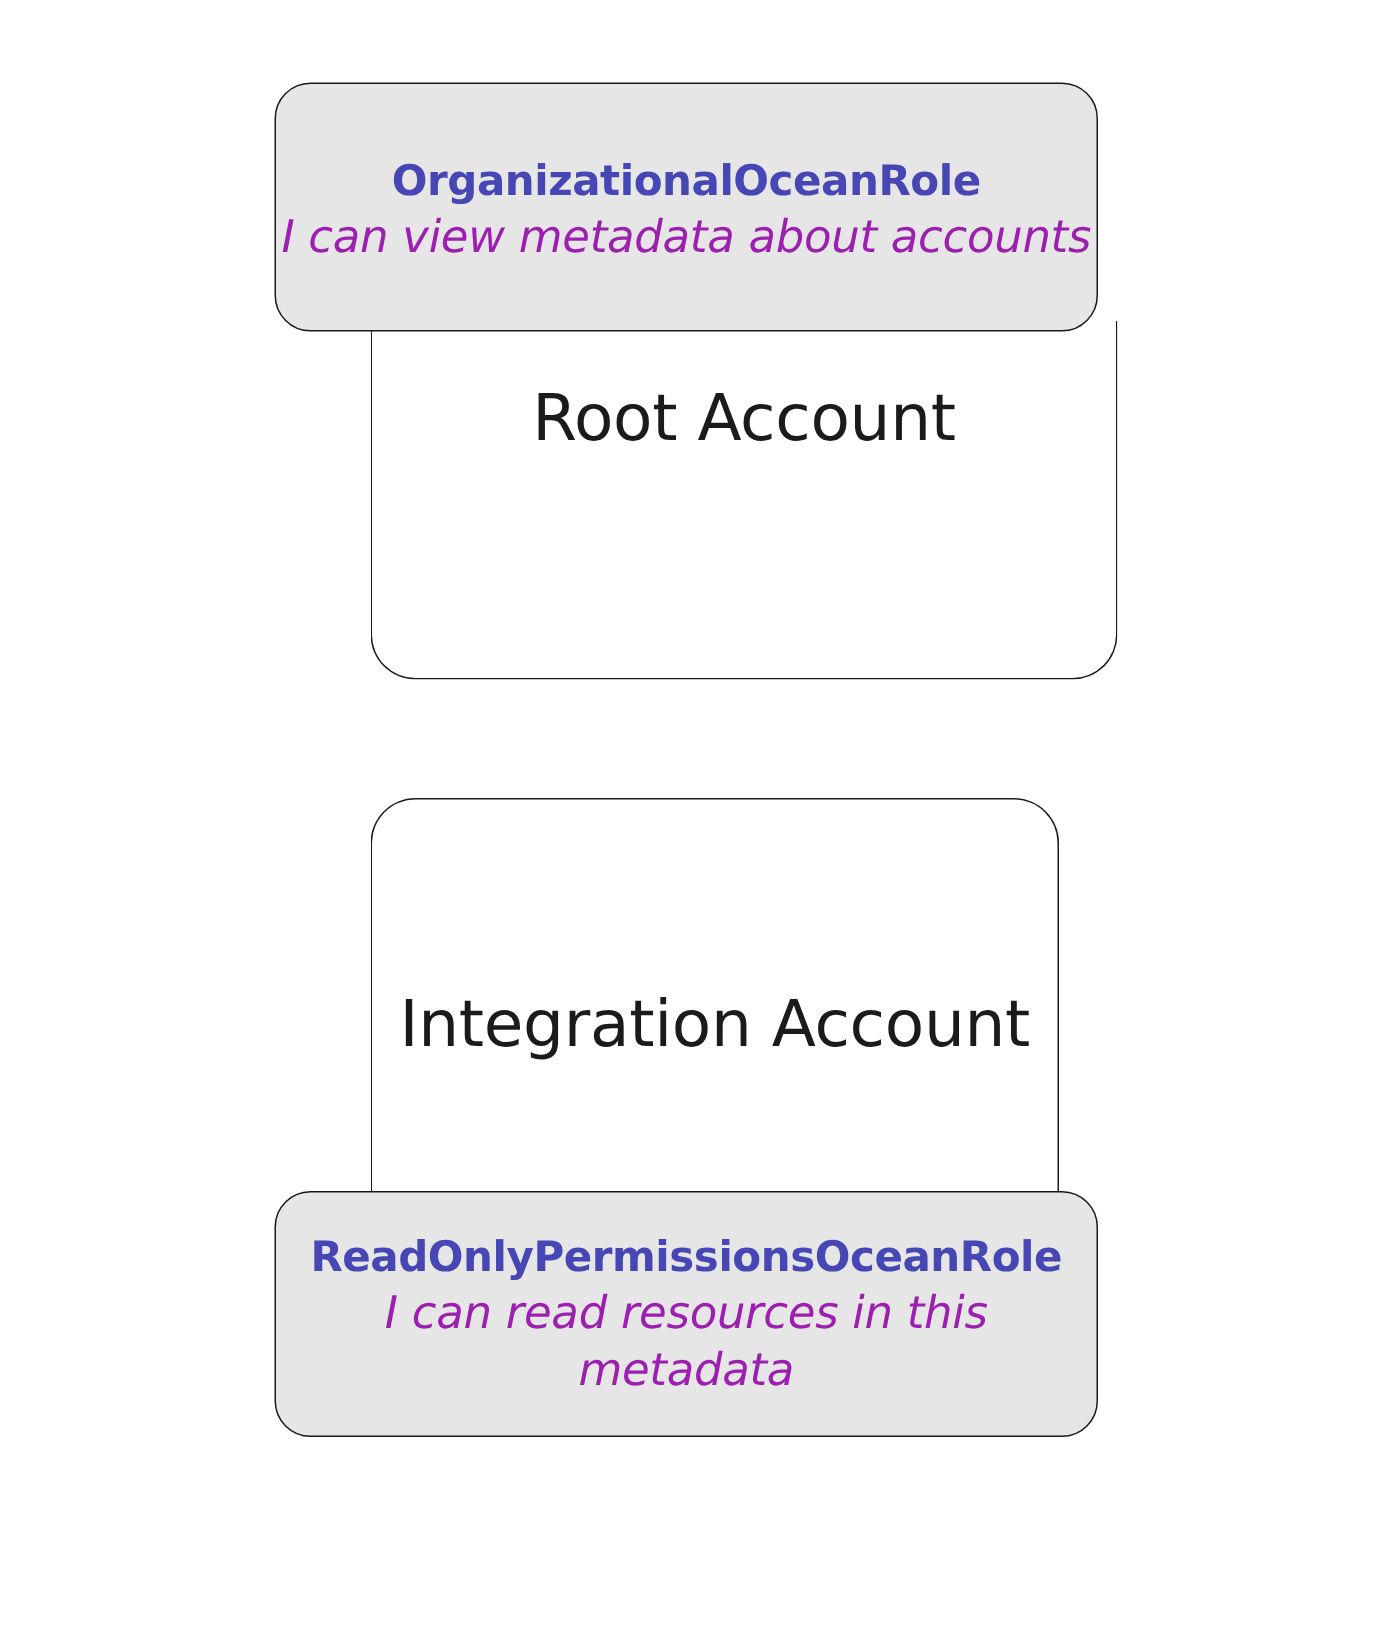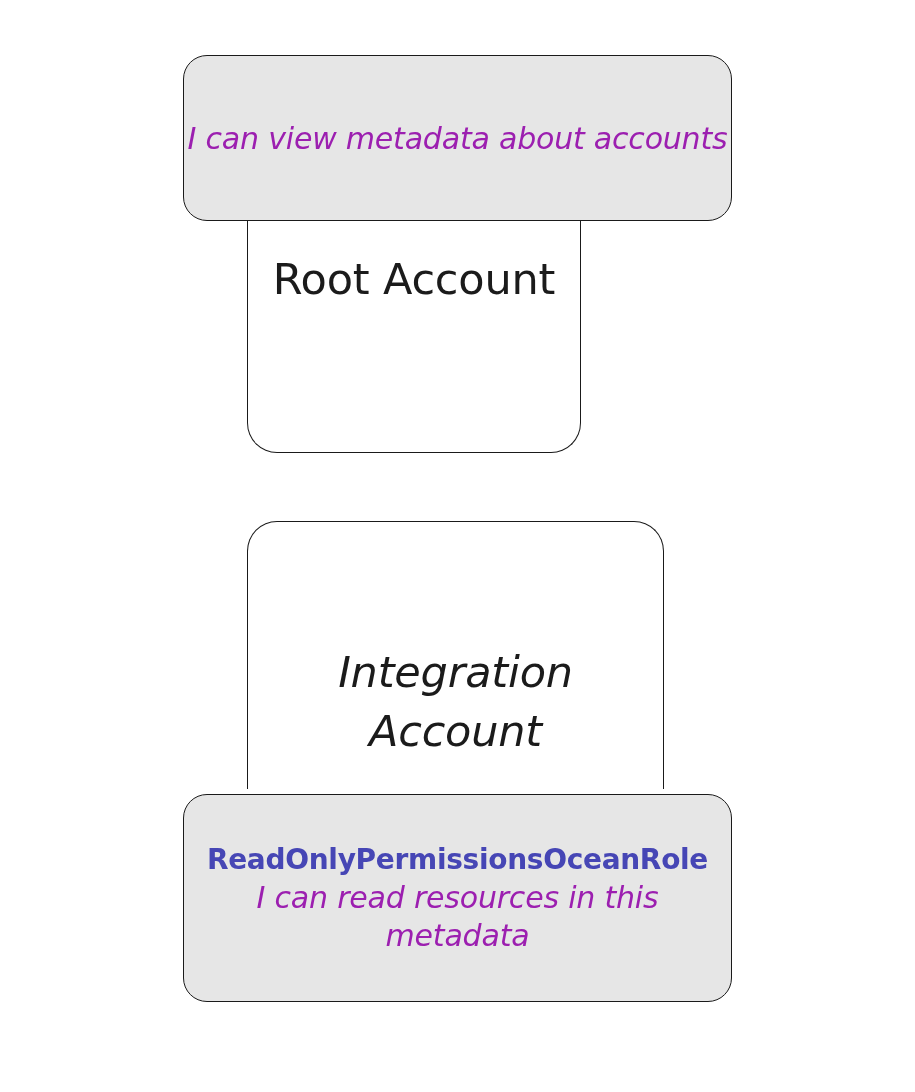--- a/index.html
+++ b/index.html
@@ -27,33 +27,32 @@
   
   .account-box {
     position: absolute;
     box-sizing: border-box;
     background: #ffffff;
     border: 1.6px solid #1a1a1a;
   }
   .account-box--root {
     left: 247px;
     top: 214px;
-    width: 334px;
+    width: 498px;
     height: 239px;
     border-radius: 0 0 30px 30px;
     border-top: none;
   }
   .account-box--integration {
     left: 247px;
-    top: 521px;
-    width: 417px;
+    top: 532px;
+    width: 459px;
     height: 268px;
     border-radius: 30px 30px 0 0;
     border-bottom: none;
-    font-style: italic;
   }
   .account-label {
     position: absolute;
     left: 0;
     width: 100%;
     text-align: center;
     color: #1b1b1b;
     font-size: 43px;
     font-weight: 400;
     line-height: 1.38;
@@ -82,21 +81,21 @@
   .role-box--top {
     left: 183px;
     top: 55px;
     width: 549px;
     height: 166px;
   }
   .role-box--bottom {
     left: 183px;
     top: 794px;
     width: 549px;
-    height: 208px;
+    height: 164px;
   }
   .role-name {
     font-size: 28px;
     font-weight: 700;
     color: #4646b5;
     line-height: 1.22;
     text-align: center;
     font-family: "DejaVu Sans", sans-serif;
     letter-spacing: -0.3px;
   }
@@ -121,20 +120,21 @@
 
   <div class="account-box account-box--root">
     <div class="account-label">Root Account</div>
   </div>
 
   <div class="account-box account-box--integration">
     <div class="account-label">Integration Account</div>
   </div>
 
   <div class="role-box role-box--top">
+    <div class="role-name">OrganizationalOceanRole</div>
     <div class="role-desc">I can view metadata about accounts</div>
   </div>
 
   <div class="role-box role-box--bottom">
     <div class="role-name">ReadOnlyPermissionsOceanRole</div>
     <div class="role-desc">I can read resources in this metadata</div>
   </div>
 
 </div>
 

